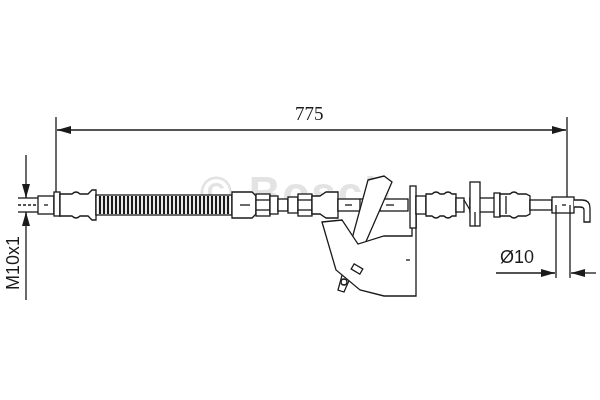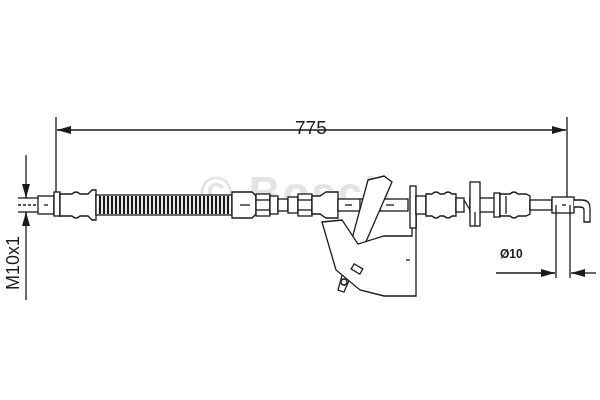--- a/index.html
+++ b/index.html
@@ -1,21 +1,21 @@
 <!DOCTYPE html>
 <html><head>
   <meta charset="utf-8">
   <style>
     html, body { margin: 0; padding: 0; background: #ffffff; }
     body { width: 600px; height: 400px; overflow: hidden; position: relative; font-family: "Liberation Sans", sans-serif; }
     #canvas { position: absolute; left: 0; top: 0; width: 600px; height: 400px; }
     .dim-label { position: absolute; font-family: "Liberation Sans", sans-serif; color: #1a1a1a; font-size: 19px; line-height: 1; }
-    .dim-length { left: 295px; top: 118px; }
+    .dim-length { left: 295px; top: 104px; font-family: Liberation Serif, serif; }
     .dim-thread { left: 4px; top: 290px; transform-origin: left top; transform: rotate(-90deg); font-size: 18px; }
-    .dim-diameter { left: 500px; top: 248px; font-size: 12px; font-weight: bold; }
+    .dim-diameter { left: 500px; top: 248px; font-size: 18px; }
     .watermark { position: absolute; left: 200px; top: 168px; font-family: "Liberation Sans", sans-serif; font-weight: bold; font-size: 44px; color: #e3e3e3; letter-spacing: 2px; z-index: 0; }
     svg { position: absolute; left: 0; top: 0; z-index: 1; }
     .label-layer { z-index: 2; }
   </style>
 </head>
 <body>
 
 <div id="canvas">
 
   <div class="watermark">© Bosch</div>

